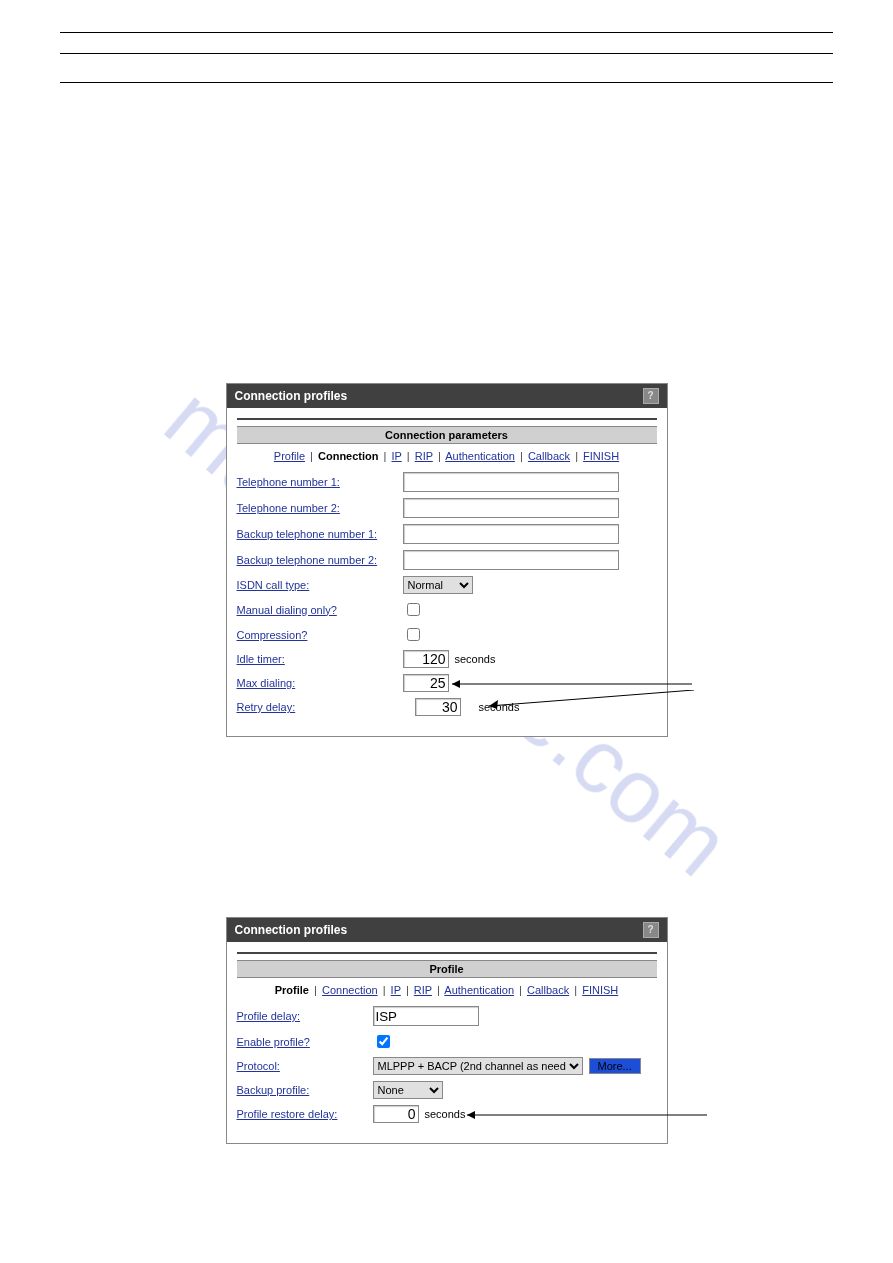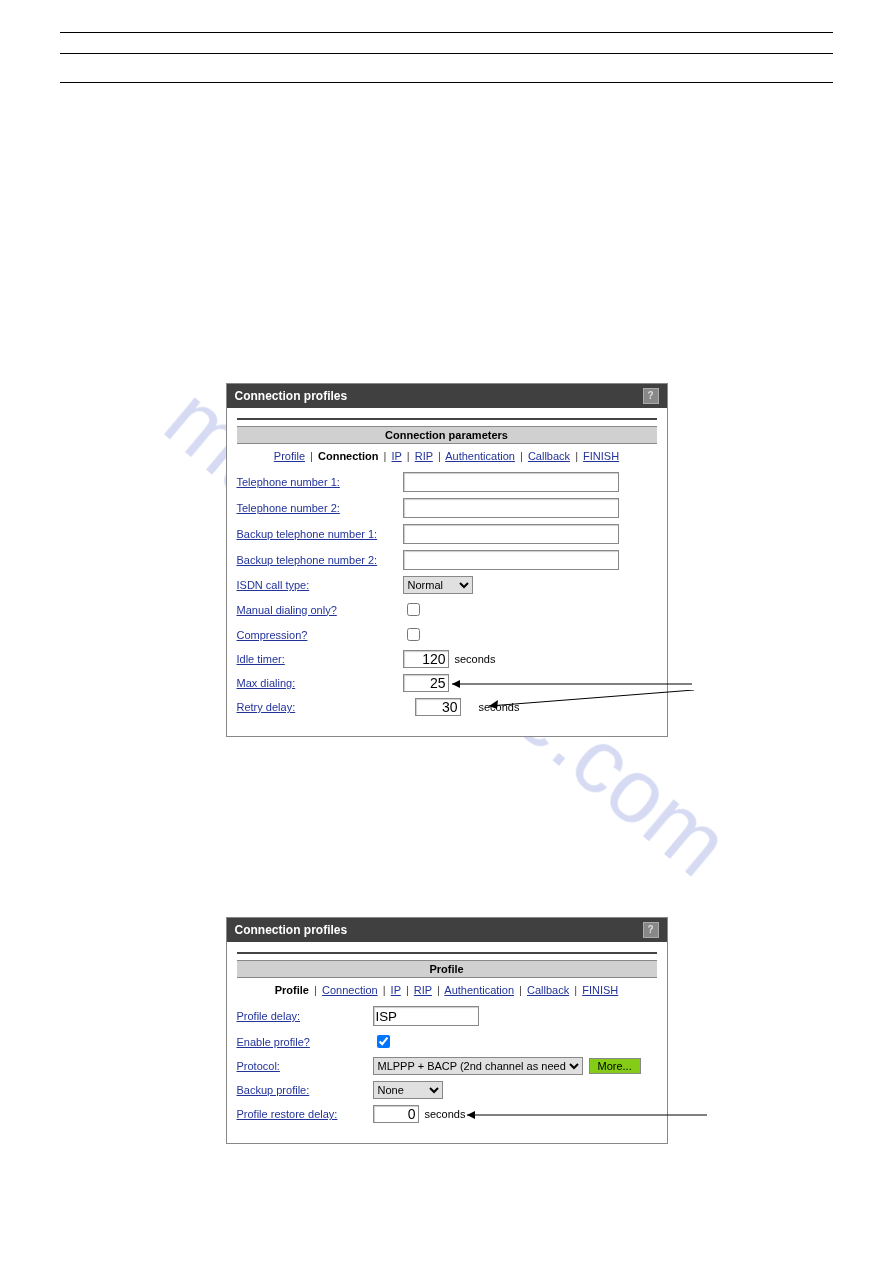--- a/index.html
+++ b/index.html
@@ -52,21 +52,21 @@
   .tab-links .sep { color:#444; padding:0 2px;}
   .tab-links .current { font-weight:bold; text-decoration:none; color:#000;}
   .form-row { display:flex; align-items:center; margin: 6px 0;}
   .form-label { width: 160px; text-align:left; padding-right:6px; font-size:11px; text-decoration:underline; color:#223399;}
   .form-input-wide { width: 210px; height:16px; border:1px solid #888; background:#fff; box-shadow: inset 1px 1px 1px rgba(0,0,0,0.2);}
   .form-input-small { width: 40px; height:16px; border:1px solid #888; background:#fff; box-shadow: inset 1px 1px 1px rgba(0,0,0,0.2); font-size:14px; padding:0 2px;text-align:right;}
   .form-select { height:18px; border:1px solid #888; background:#e0e0e0; font-size:11px;}
   .form-select-wide { height:18px; border:1px solid #888; background:#e0e0e0; font-size:11px; width:210px;}
   .checkbox { width:13px; height:13px;}
   .suffix { font-size:11px; padding-left:6px;}
-  .more-btn { background:#84cc16; border:1px solid #888; font-size:11px; padding:1px 8px; margin-left:6px; display:inline-block;}
+  .more-btn { background:#1d4ed8; border:1px solid #888; font-size:11px; padding:1px 8px; margin-left:6px; display:inline-block;}
   svg.arrow { position:absolute; }
   .watermark {
     position: fixed;
     left: 50%; top: 50%;
     transform: translate(-50%,-50%) rotate(40deg);
     font-size: 90px;
     color: rgba(70,90,200,0.22);
     font-family: Arial, sans-serif;
     pointer-events: none;
     z-index: 0;

